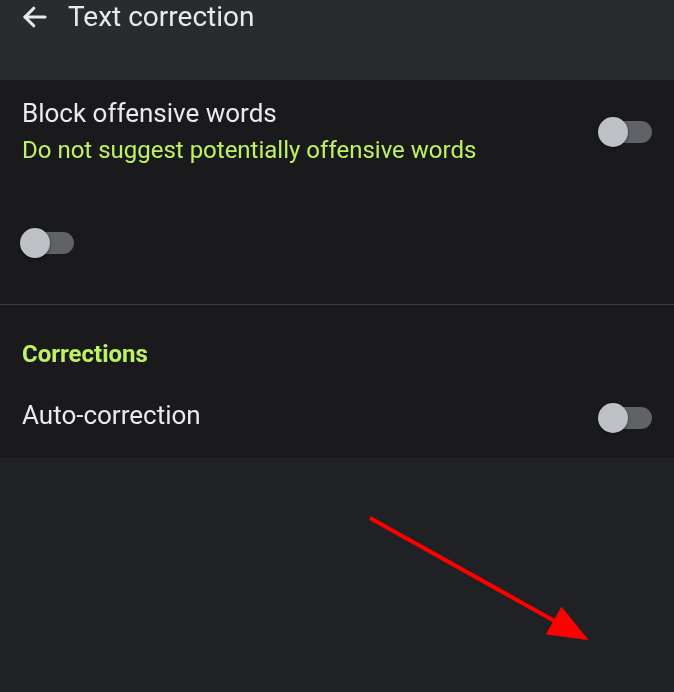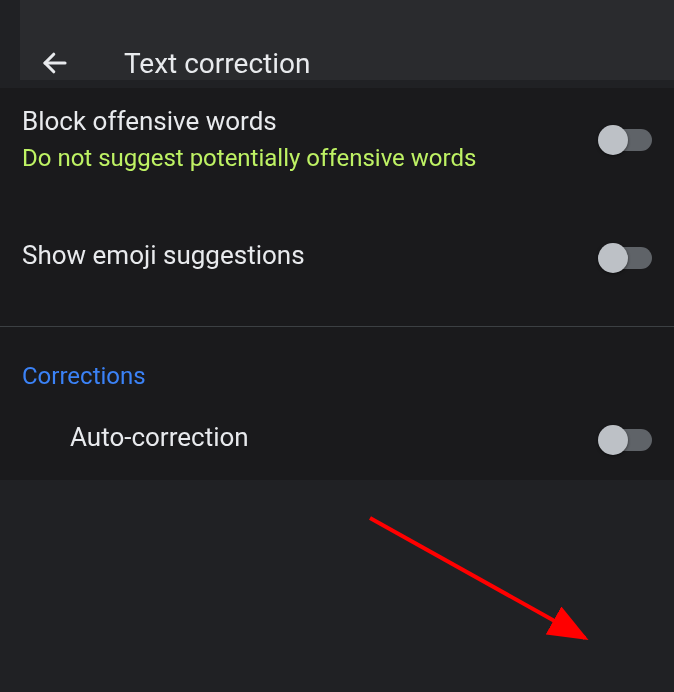--- a/index.html
+++ b/index.html
@@ -9,24 +9,23 @@
       background: #202124;
       color: #e8eaed;
       font-family: Roboto, 'Segoe UI', Arial, sans-serif;
       overflow: hidden;
       position: relative;
     }
     .header {
       height: 80px;
       background: #2a2b2e;
       display: flex;
-      align-items: flex-end;
+      align-items: flex-start;
       padding: 0 18px;
-      gap: 52px;
-      margin-left: 20px;
+      gap: 16px;
     }
     .back-icon {
       width: 34px;
       height: 34px;
       display: flex;
       align-items: center;
       justify-content: center;
       cursor: pointer;
     }
     .back-icon svg { stroke: #e8eaed; }
@@ -38,21 +37,21 @@
     .content {
       padding: 0;
       background: #1a1a1c;
     }
     .setting-item {
       display: flex;
       align-items: center;
       padding: 22px 22px 22px 22px;
       cursor: pointer;
     }
-    .setting-item.block-offensive { padding-top: 18px; padding-bottom: 26px; margin-top: 8px; }
+    .setting-item.block-offensive { padding-top: 18px; padding-bottom: 26px; }
     .setting-text {
       flex: 1;
       padding-right: 30px;
     }
     .setting-title {
       font-size: 26px;
       color: #e8eaed;
       font-weight: 400;
       margin-bottom: 6px;
     }
@@ -82,22 +81,22 @@
       left: -2px;
       box-shadow: 0 1px 3px rgba(0,0,0,0.5);
     }
     .divider {
       height: 1px;
       background: #3c4043;
       margin: 10px 0 0 0;
     }
     .section-header {
       font-size: 24px;
-      color: #3b82f6;
-      font-weight: 400;
+      color: #bef264;
+      font-weight: 700;
       padding: 35px 22px 18px 22px;
     }
     .arrow-annotation {
       position: absolute;
       top: 508px;
       left: 360px;
       width: 260px;
       height: 160px;
       pointer-events: none;
       z-index: 10;
@@ -121,34 +120,31 @@
     <div class="setting-text">
       <div class="setting-title">Block offensive words</div>
       <div class="setting-subtitle">Do not suggest potentially offensive words</div>
     </div>
     <div class="toggle">
       <div class="thumb"></div>
     </div>
   </div>
 
   <div class="setting-item" style="padding-top:40px; padding-bottom:40px;">
-    <div class="setting-text">
-      <div class="setting-title">Show emoji suggestions</div>
-    </div>
     <div class="toggle">
       <div class="thumb"></div>
     </div>
   </div>
 
 
   <div class="divider"></div>
 
   <div class="section-header">Corrections</div>
 
-  <div class="setting-item" style="padding-top:14px;margin-left:48px;">
+  <div class="setting-item" style="padding-top:14px;">
     <div class="setting-text">
       <div class="setting-title">Auto-correction</div>
     </div>
     <div class="toggle">
       <div class="thumb"></div>
     </div>
   </div>
 </div>
 
 <svg class="arrow-annotation" viewBox="0 0 260 160">

